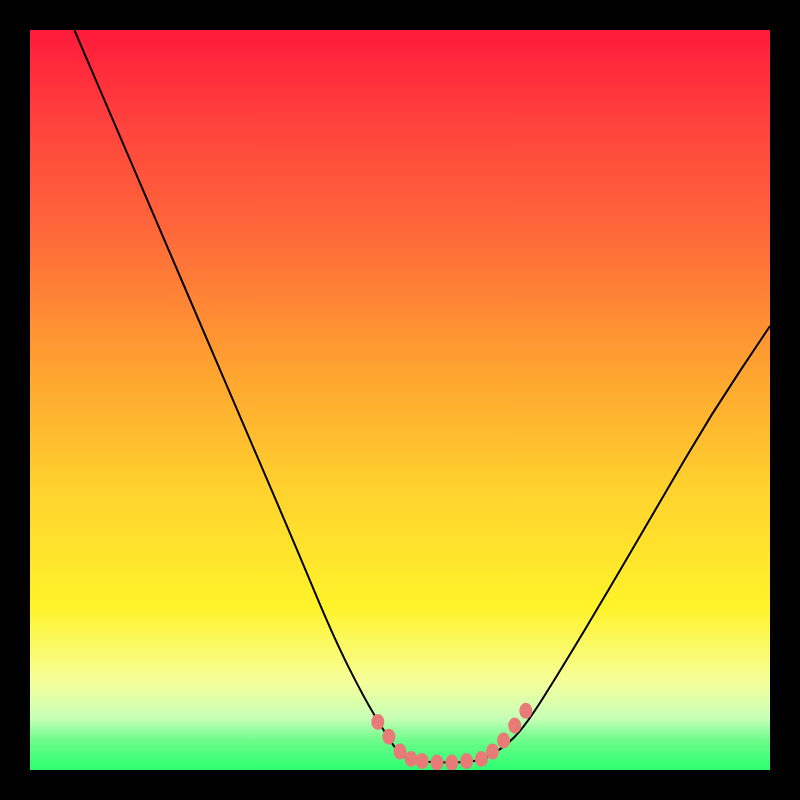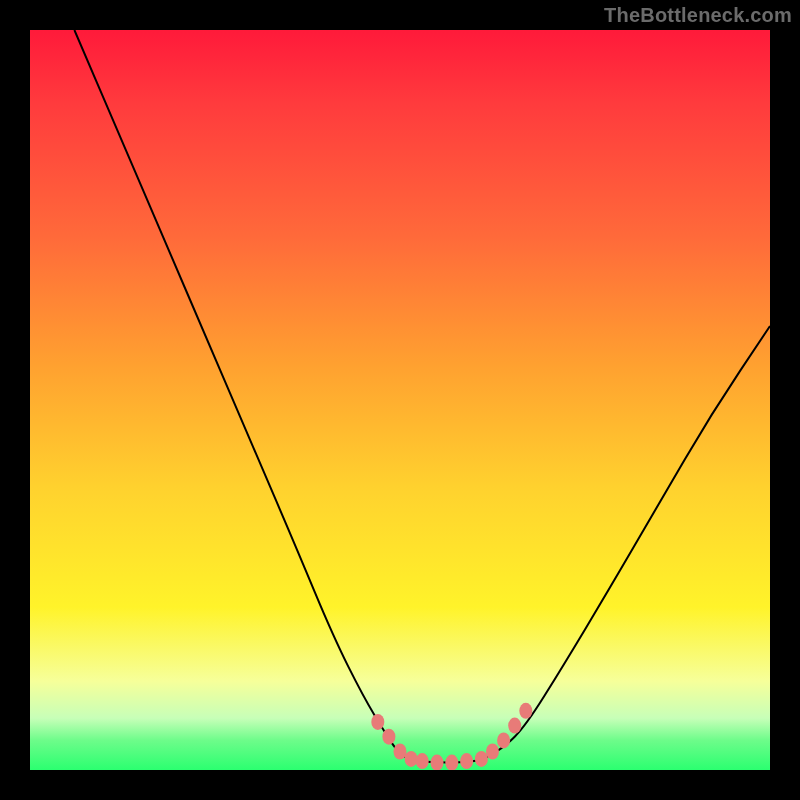--- a/index.html
+++ b/index.html
@@ -84,14 +84,13 @@
           <ellipse cx="421.79999999999995" cy="732.6" rx="6.5" ry="8" fill="#e87b78"></ellipse>
           <ellipse cx="436.59999999999997" cy="731.12" rx="6.5" ry="8" fill="#e87b78"></ellipse>
           <ellipse cx="451.4" cy="728.9" rx="6.5" ry="8" fill="#e87b78"></ellipse>
           <ellipse cx="462.5" cy="721.5" rx="6.5" ry="8" fill="#e87b78"></ellipse>
           <ellipse cx="473.6" cy="710.4" rx="6.5" ry="8" fill="#e87b78"></ellipse>
           <ellipse cx="484.70000000000005" cy="695.6" rx="6.5" ry="8" fill="#e87b78"></ellipse>
           <ellipse cx="495.8" cy="680.8" rx="6.5" ry="8" fill="#e87b78"></ellipse>
         </g>
     </svg>
   </div>
-  <div class="watermark">TheBottleneck.com</div>
 </div>
 
 </body></html>

